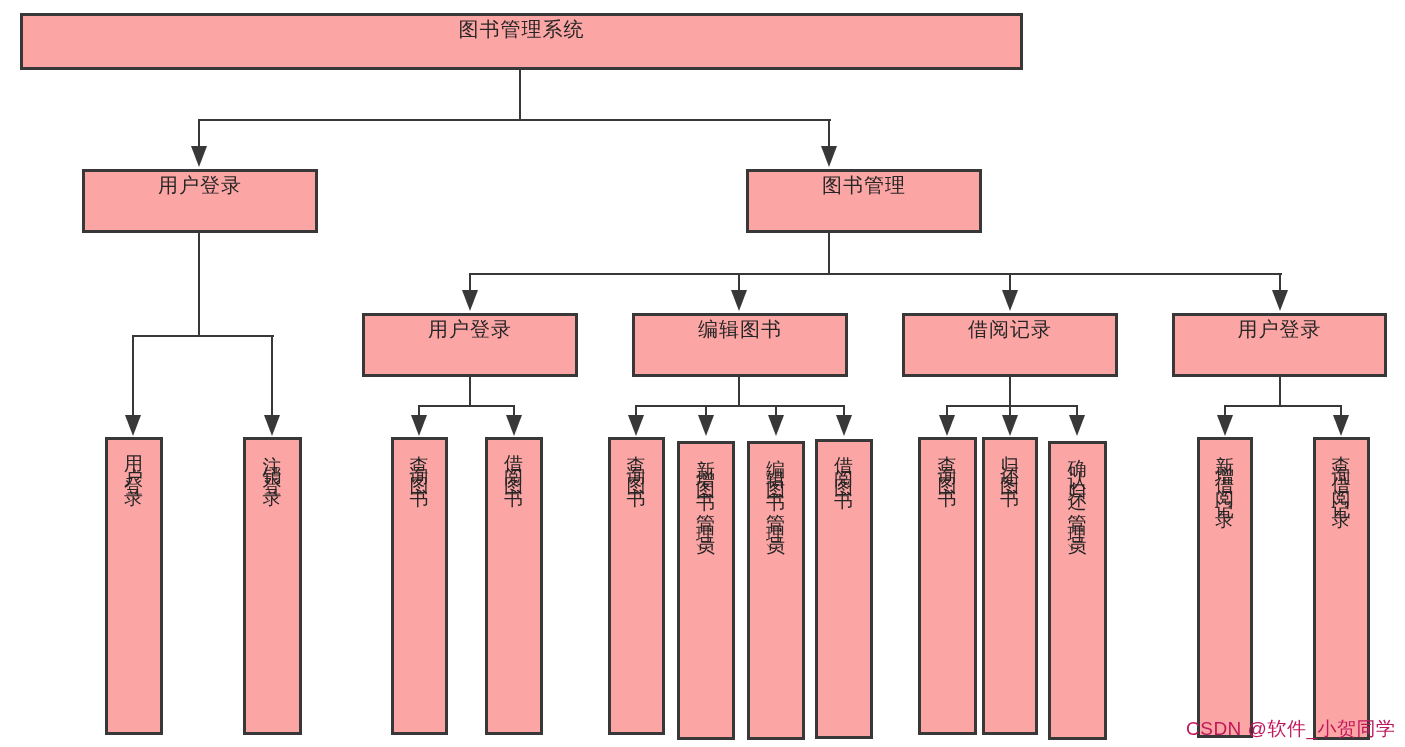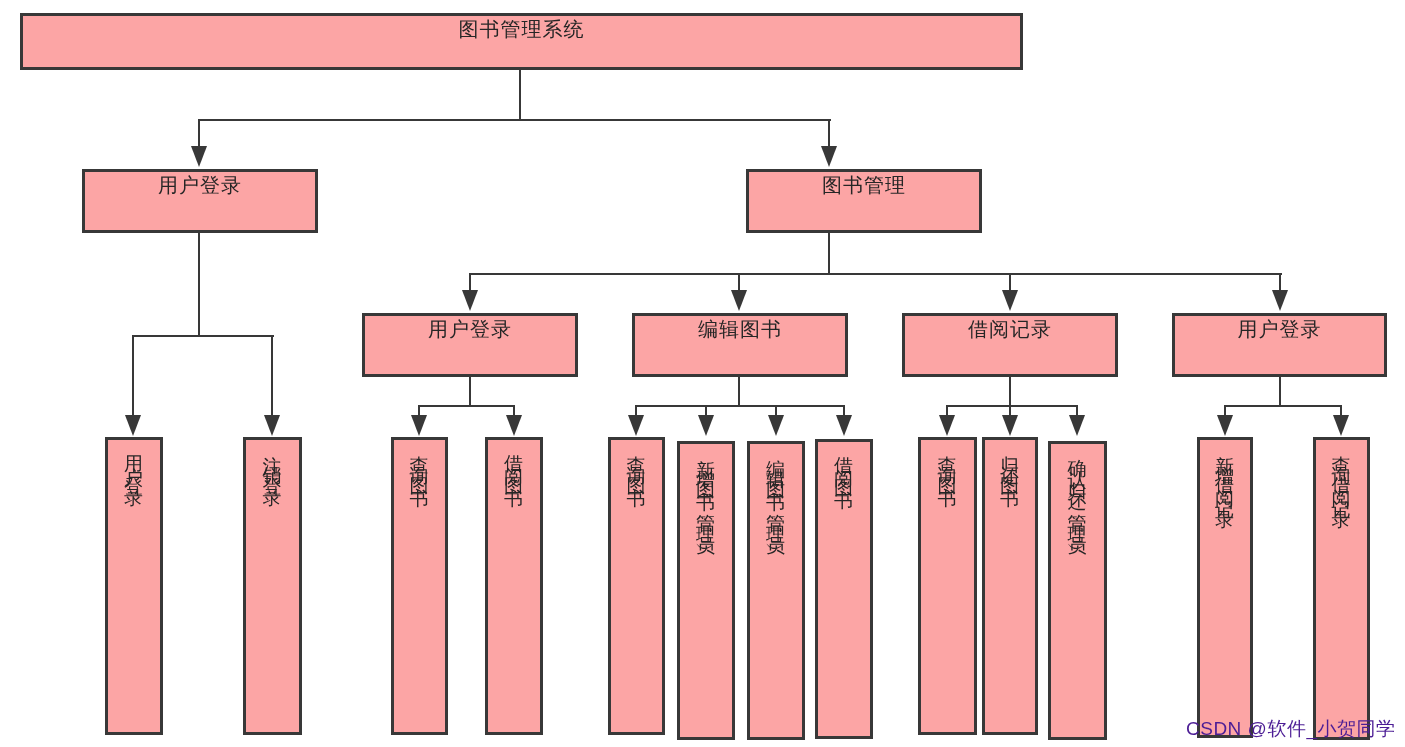--- a/index.html
+++ b/index.html
@@ -17,21 +17,21 @@
     font-size:19px;color:#262626;letter-spacing:11px;line-height:1;white-space:nowrap;
   }
   .hline{position:absolute;height:2px;background:#383838;}
   .vline{position:absolute;width:2px;background:#383838;}
   .arrow{
     position:absolute;width:0;height:0;
     border-left:8px solid transparent;border-right:8px solid transparent;
     border-top:21px solid #383838;
   }
   .watermark{
-    position:absolute;left:1186px;top:716px;font-size:19px;color:#4c1d95;
+    position:absolute;left:1186px;top:716px;font-size:19px;color:#be185d;
     letter-spacing:0.5px;white-space:nowrap;
   }
 </style>
 </head>
 <body>
 
 <div id="canvas">
 
   <div class="box" style="left:20px;top:13px;width:1003px;height:57px;">
     <span class="h-label">图书管理系统</span>

